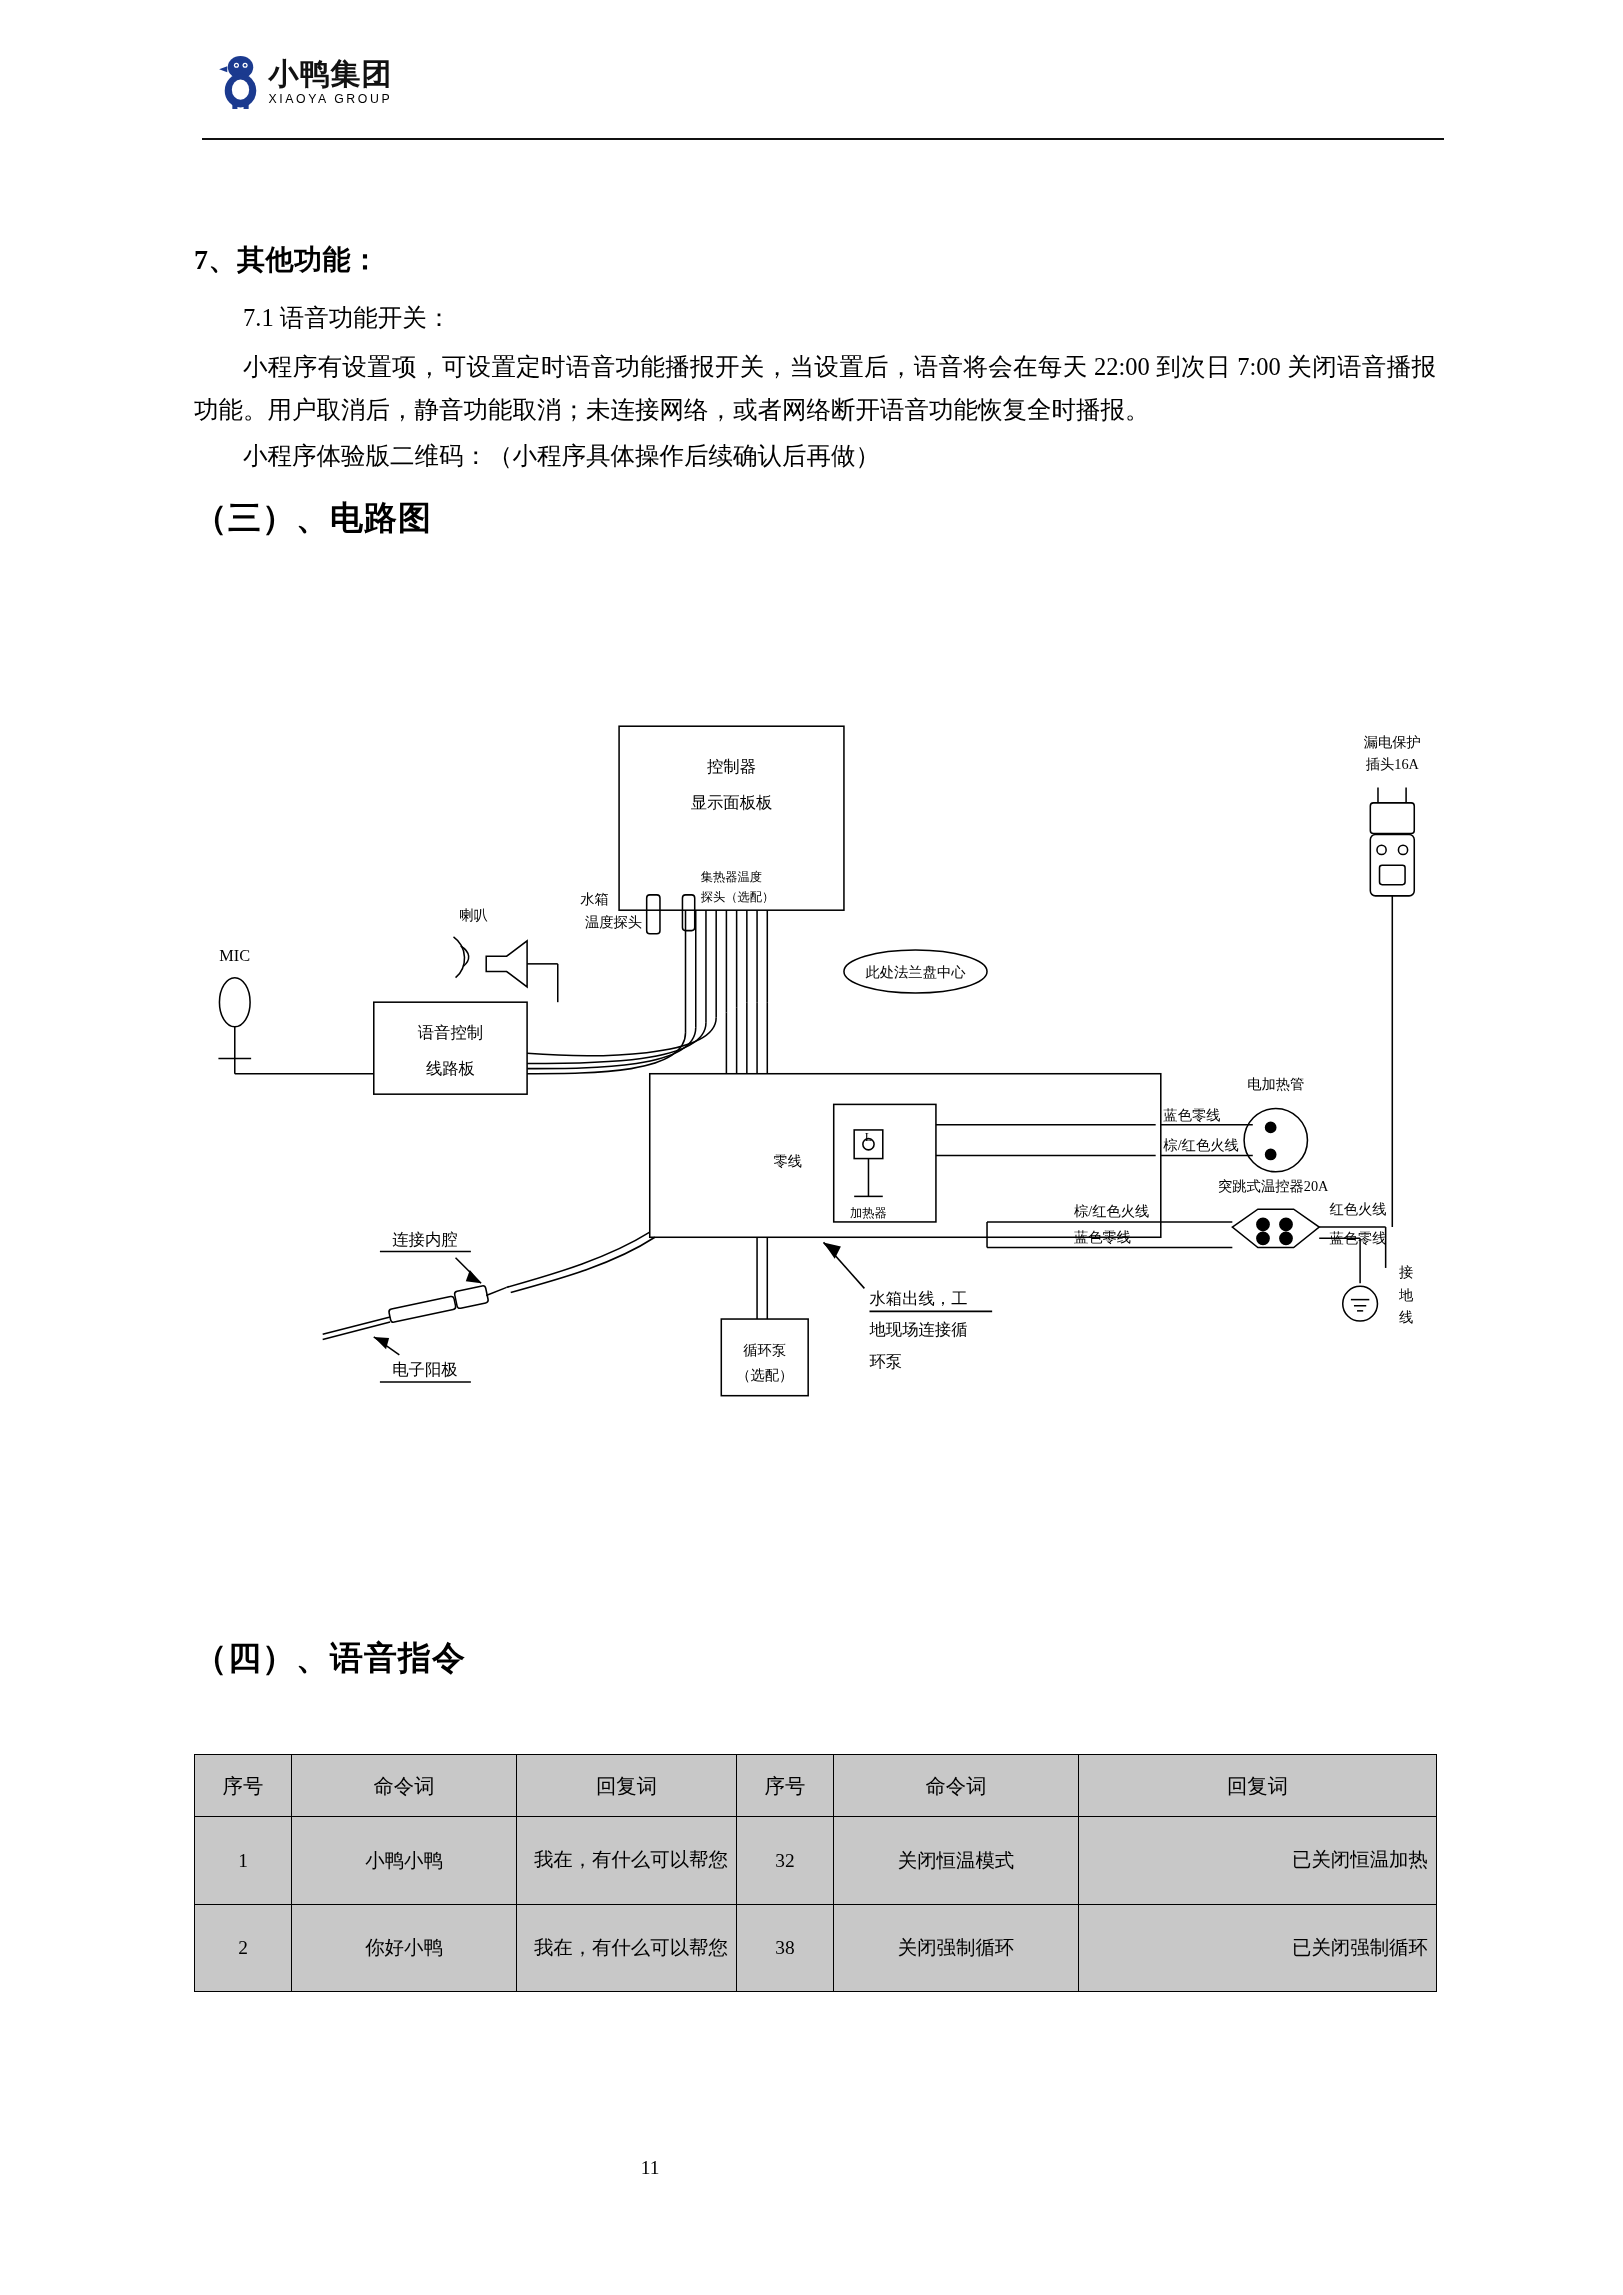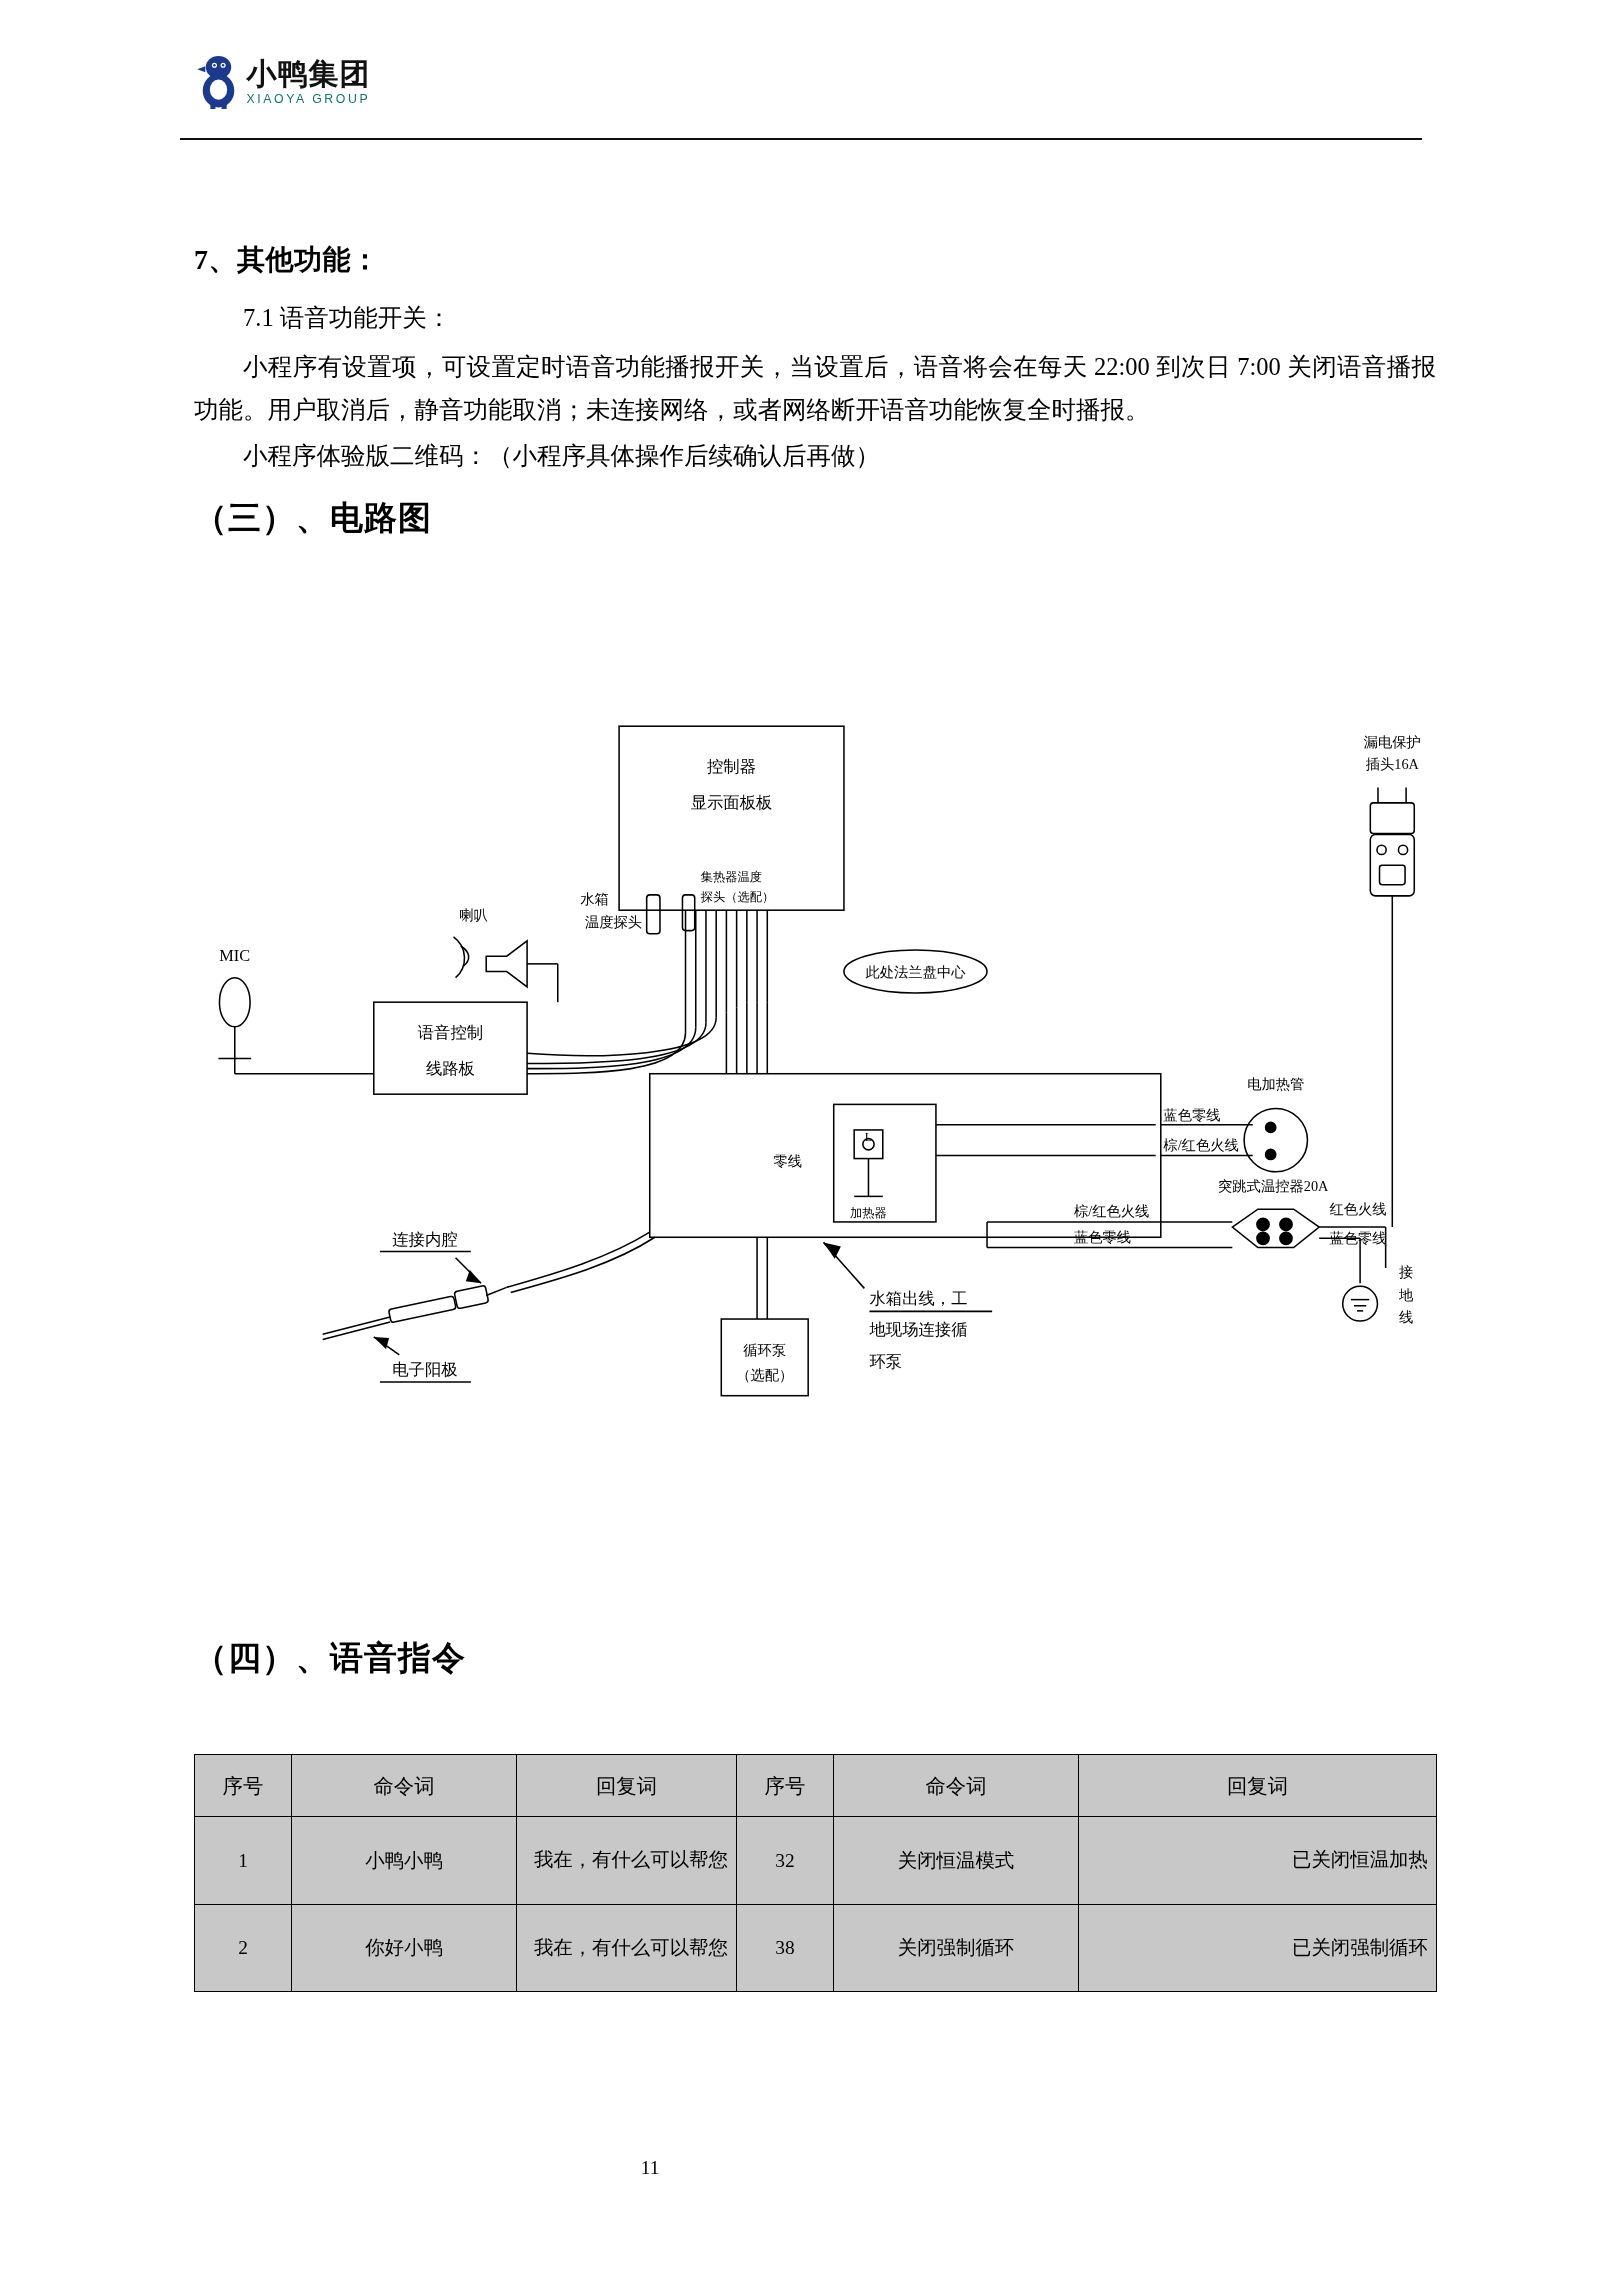--- a/index.html
+++ b/index.html
@@ -14,21 +14,21 @@
   .page {
     position: relative;
     width: 1623px;
     height: 2295px;
     background: #ffffff;
     overflow: hidden;
   }
   
   .header {
     position: absolute;
-    left: 180px;
+    left: 202px;
     top: 49px;
     width: 1242px;
     height: 97px;
   }
   .logo-wrap {
     position: absolute;
     left: 15.3px;
     top: 5.1px;
     display: flex;
     align-items: center;
@@ -50,21 +50,21 @@
     font-weight: bold;
     font-size: 30px;
     letter-spacing: 1px;
     line-height: 1.05;
     color: #111;
   }
   .logo-en {
     font-family: "Liberation Sans", sans-serif;
     font-size: 12.3px;
     letter-spacing: 2.6px;
-    color: #0f766e;
+    color: #000000;
     margin-top: 3.1px;
   }
   .header-rule {
     position: absolute;
     left: 0;
     top: 89px;
     width: 1242px;
     height: 0;
     border-top: 2px solid #111;
   }

